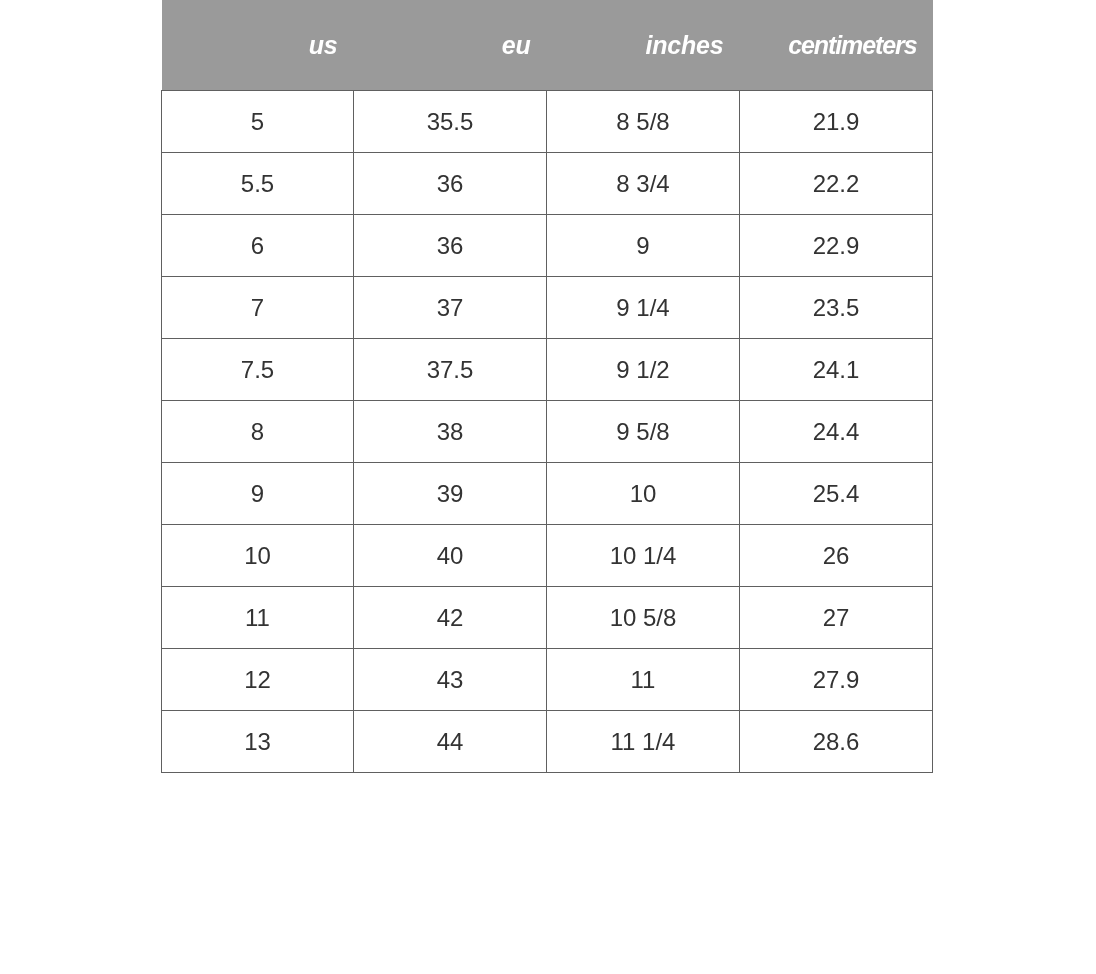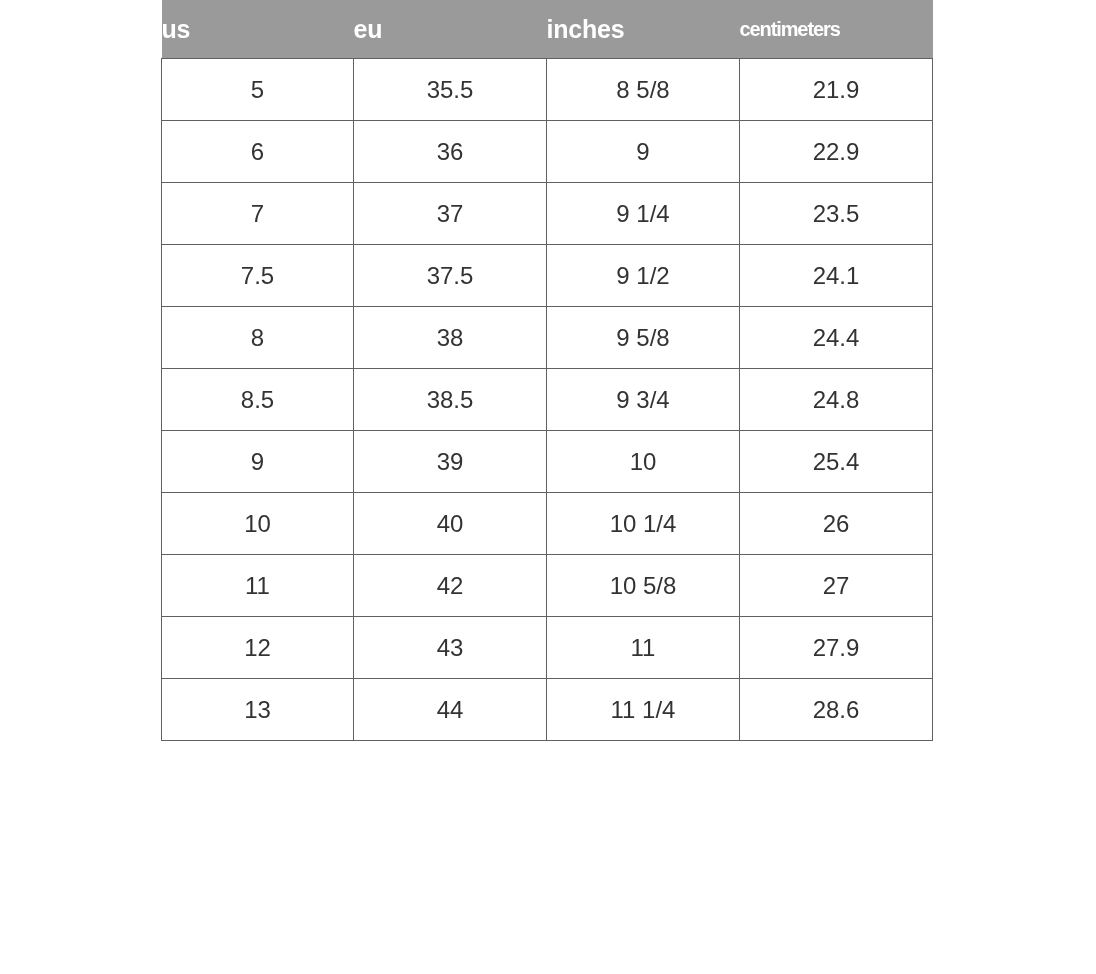--- a/index.html
+++ b/index.html
@@ -40,37 +40,38 @@
   table.size-table col.c1 { width: 193px; }
   table.size-table col.c2 { width: 193px; }
   table.size-table col.c3 { width: 193px; }
 
   thead tr.header-row {
     background: #9a9a9a;
   }
 
   thead th {
     height: 58px;
-    padding: 0;
+    padding: 16px;
     margin: 0;
     color: #ffffff;
     font-size: 25px;
     font-weight: bold;
-    text-align: left;
+    text-align: right;
     vertical-align: middle;
     border: 0;
     letter-spacing: -0.2px;
     line-height: 58px;
     white-space: nowrap;
+    font-style: italic;
   }
 
   
   thead th.th-wide {
     letter-spacing: -1.1px;
-    font-size: 20px;
+    font-size: 25px;
   }
 
   tbody td {
     height: 61px;
     padding: 0;
     margin: 0;
     color: #333333;
     font-size: 24px;
     font-weight: normal;
     text-align: center;
@@ -105,20 +106,26 @@
         </tr>
       </thead>
       <tbody id="table-body">
           <tr>
             <td>5</td>
             <td>35.5</td>
             <td>8 5/8</td>
             <td>21.9</td>
           </tr>
           <tr>
+            <td>5.5</td>
+            <td>36</td>
+            <td>8 3/4</td>
+            <td>22.2</td>
+          </tr>
+          <tr>
             <td>6</td>
             <td>36</td>
             <td>9</td>
             <td>22.9</td>
           </tr>
           <tr>
             <td>7</td>
             <td>37</td>
             <td>9 1/4</td>
             <td>23.5</td>
@@ -127,26 +134,20 @@
             <td>7.5</td>
             <td>37.5</td>
             <td>9 1/2</td>
             <td>24.1</td>
           </tr>
           <tr>
             <td>8</td>
             <td>38</td>
             <td>9 5/8</td>
             <td>24.4</td>
-          </tr>
-          <tr>
-            <td>8.5</td>
-            <td>38.5</td>
-            <td>9 3/4</td>
-            <td>24.8</td>
           </tr>
           <tr>
             <td>9</td>
             <td>39</td>
             <td>10</td>
             <td>25.4</td>
           </tr>
           <tr>
             <td>10</td>
             <td>40</td>

